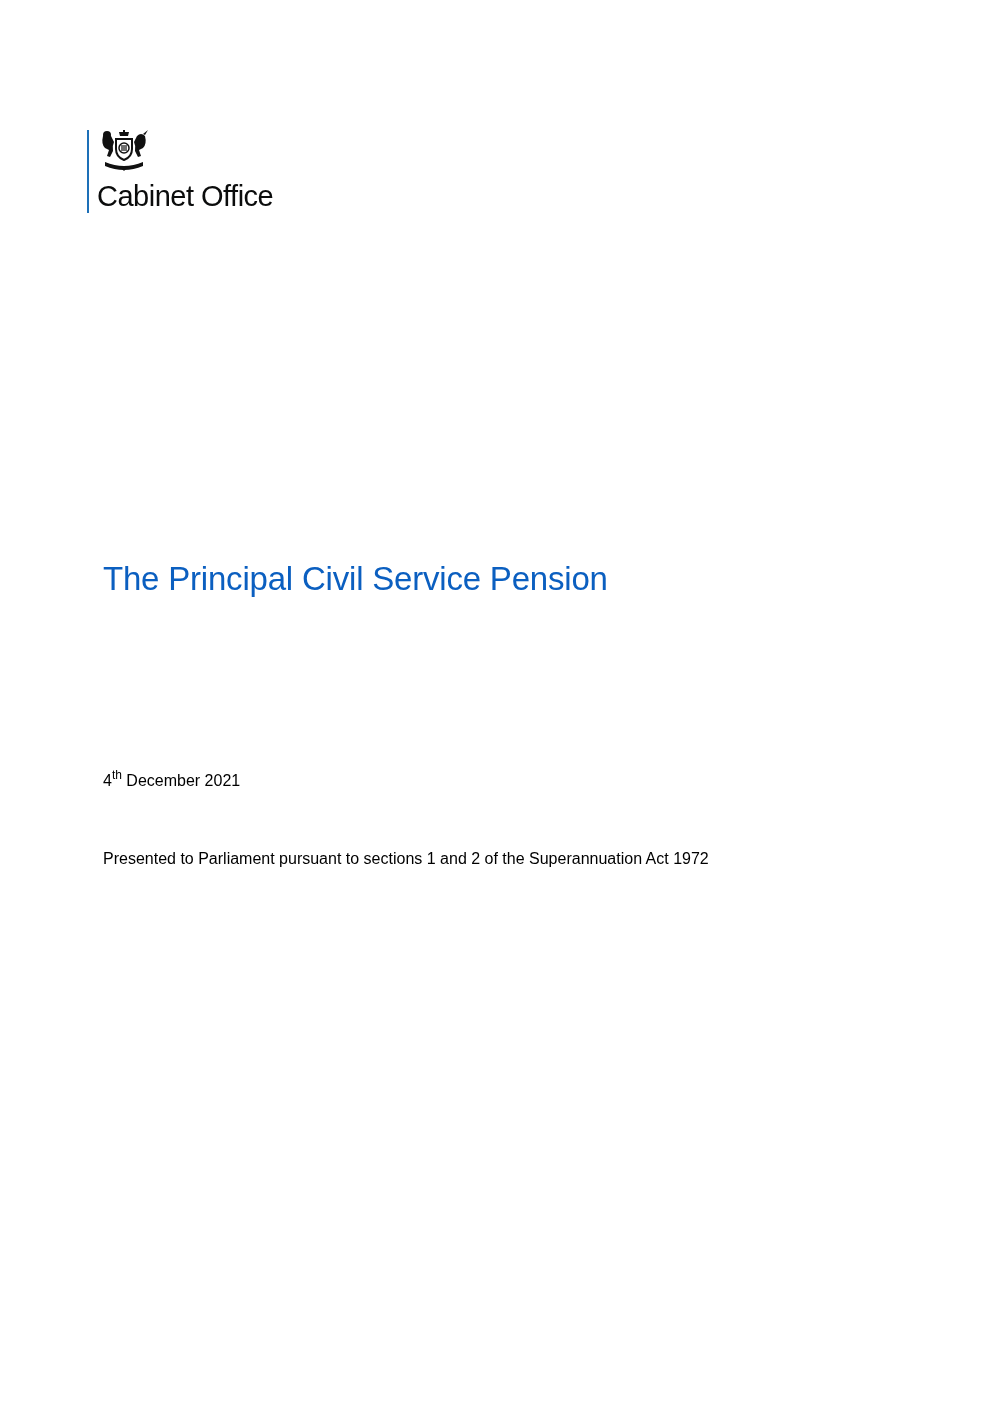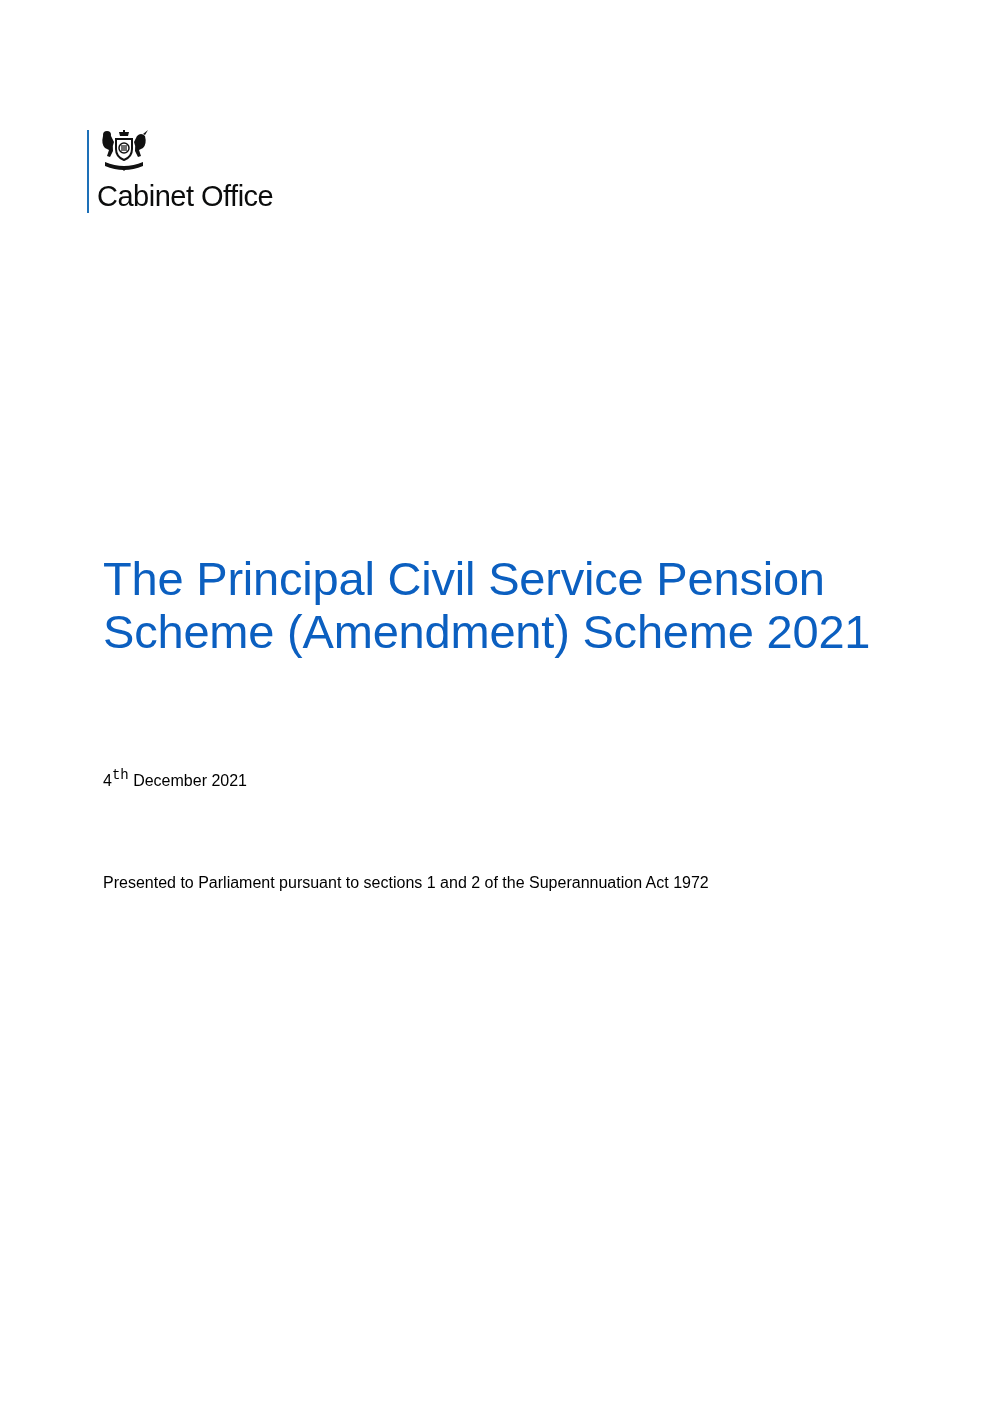--- a/index.html
+++ b/index.html
@@ -1,25 +1,25 @@
 <!DOCTYPE html>
 <html><head>
   <meta charset="utf-8">
   <style>
     html, body { margin: 0; padding: 0; background: #ffffff; }
     body { width: 993px; height: 1405px; position: relative; overflow: hidden;
            font-family: "Liberation Sans", sans-serif; color: #000; }
     .logo-bar { position: absolute; left: 87px; top: 130px; width: 2px; height: 83px; background: #1d70b8; }
     .crest { position: absolute; left: 99px; top: 130px; width: 50px; height: 42px; }
     .org-name { position: absolute; left: 97px; top: 182px; font-size: 29px; letter-spacing: -0.5px; line-height: 1; color: #0b0c0c; text-align: right; }
-    .title { position: absolute; left: 103px; top: 552px; width: 820px; font-size: 47px; line-height: 53px; color: #0b5fc0; letter-spacing: -0.2px; }
+    .title { position: absolute; left: 103px; top: 552px; width: 820px; font-size: 33px; line-height: 53px; color: #0b5fc0; letter-spacing: -0.2px; }
     .title div { white-space: nowrap; }
     .date { position: absolute; left: 103px; top: 771px; font-size: 16px; line-height: 20px; }
-    .date sup { font-size: 14px; vertical-align: 7px; line-height: 0; font-family: Liberation Mono, monospace; }
-    .presented { position: absolute; left: 103px; top: 849px; font-size: 16px; line-height: 20px; white-space: nowrap; margin-top: 24px; }
+    .date sup { font-size: 12px; vertical-align: 7px; line-height: 0; }
+    .presented { position: absolute; left: 103px; top: 849px; font-size: 16px; line-height: 20px; white-space: nowrap; }
   </style>
 </head>
 <body>
 
 <div>
   <div class="logo-bar"></div>
   <svg class="crest" viewBox="0 0 50 42">
 
     <g fill="#111">
 
@@ -38,18 +38,17 @@
 
       <path d="M6 32 q19 8 38 0 l0 4 q-19 8 -38 0 z"></path>
       <path d="M20 36 l5 5 l5 -5 z"></path>
     </g>
   </svg>
   <div class="org-name">Cabinet Office</div>
 </div>
 
 <div class="title">
   <div>The Principal Civil Service Pension</div>
-  <div>Scheme (Amendment) Scheme 2021</div>
 </div>
 
 <div class="date"><span>4</span><sup>th</sup><span> December 2021</span></div>
 
 <div class="presented">Presented to Parliament pursuant to sections 1 and 2 of the Superannuation Act 1972</div>
 
 </body></html>

